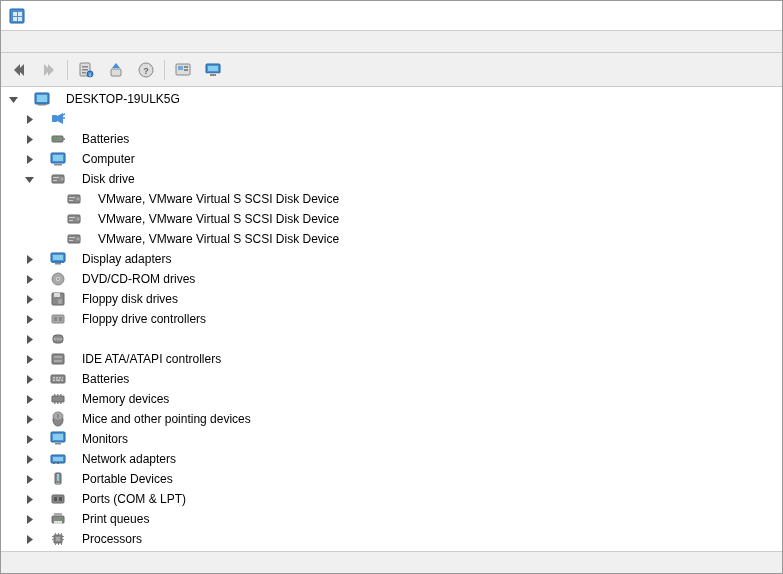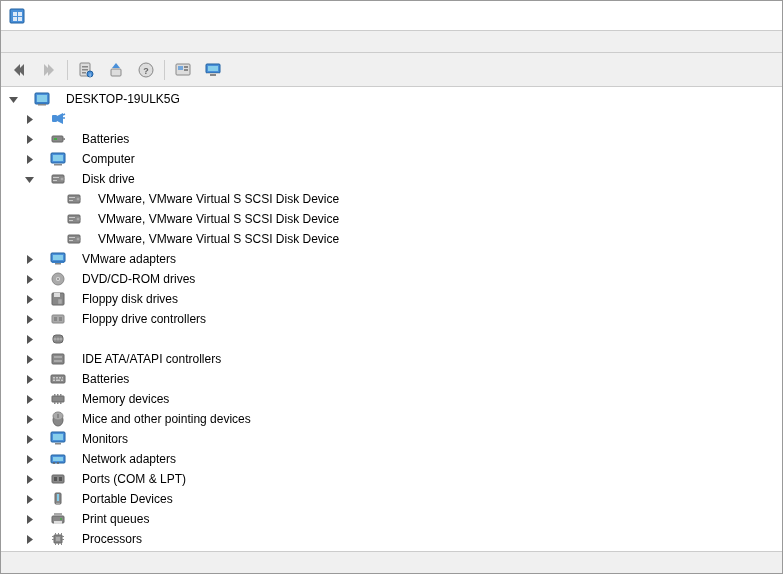--- a/index.html
+++ b/index.html
@@ -405,21 +405,21 @@
             </svg>
           </span>
           <span class="item-icon">
             <svg width="16" height="16" viewBox="0 0 16 16">
               <rect x="1" y="2" width="14" height="9" rx="1" fill="#4a90d9" stroke="#2060a0" stroke-width="1"></rect>
               <rect x="3" y="4" width="10" height="5" fill="#87ceeb"></rect>
               <rect x="5" y="12" width="6" height="1.5" fill="#888"></rect>
               <rect x="2" y="11" width="12" height="1" fill="#3a80c9"></rect>
             </svg>
           </span>
-          <span class="item-label">VMware adapters</span>
+          <span class="item-label">Display adapters</span>
         </div>
         <div class="tree-item indent-1">
           <span class="expand-btn">
             <svg width="9" height="9" viewBox="0 0 9 9">
               <polygon points="2,0 8,4.5 2,9" fill="#555"></polygon>
             </svg>
           </span>
           <span class="item-icon">
             <svg width="16" height="16" viewBox="0 0 16 16">
               <circle cx="8" cy="8" r="6" fill="#aaa" stroke="#888" stroke-width="1"></circle>
@@ -575,41 +575,41 @@
           <span class="item-label">Network adapters</span>
         </div>
         <div class="tree-item indent-1">
           <span class="expand-btn">
             <svg width="9" height="9" viewBox="0 0 9 9">
               <polygon points="2,0 8,4.5 2,9" fill="#555"></polygon>
             </svg>
           </span>
           <span class="item-icon">
             <svg width="16" height="16" viewBox="0 0 16 16">
+              <rect x="5" y="2" width="6" height="11" rx="1" fill="#888" stroke="#666" stroke-width="1"></rect>
+              <rect x="7" y="3" width="2" height="7" fill="#87ceeb"></rect>
+              <rect x="6" y="12" width="4" height="1.5" fill="#aaa" rx="0.5"></rect>
+            </svg>
+          </span>
+          <span class="item-label">Portable Devices</span>
+        </div>
+        <div class="tree-item indent-1">
+          <span class="expand-btn">
+            <svg width="9" height="9" viewBox="0 0 9 9">
+              <polygon points="2,0 8,4.5 2,9" fill="#555"></polygon>
+            </svg>
+          </span>
+          <span class="item-icon">
+            <svg width="16" height="16" viewBox="0 0 16 16">
               <rect x="2" y="4" width="12" height="8" rx="1" fill="#888" stroke="#666" stroke-width="1"></rect>
               <rect x="4" y="6" width="3" height="4" fill="#555"></rect>
               <rect x="9" y="6" width="3" height="4" fill="#555"></rect>
             </svg>
           </span>
           <span class="item-label">Ports (COM &amp; LPT)</span>
-        </div>
-        <div class="tree-item indent-1">
-          <span class="expand-btn">
-            <svg width="9" height="9" viewBox="0 0 9 9">
-              <polygon points="2,0 8,4.5 2,9" fill="#555"></polygon>
-            </svg>
-          </span>
-          <span class="item-icon">
-            <svg width="16" height="16" viewBox="0 0 16 16">
-              <rect x="5" y="2" width="6" height="11" rx="1" fill="#888" stroke="#666" stroke-width="1"></rect>
-              <rect x="7" y="3" width="2" height="7" fill="#87ceeb"></rect>
-              <rect x="6" y="12" width="4" height="1.5" fill="#aaa" rx="0.5"></rect>
-            </svg>
-          </span>
-          <span class="item-label">Portable Devices</span>
         </div>
         <div class="tree-item indent-1">
           <span class="expand-btn">
             <svg width="9" height="9" viewBox="0 0 9 9">
               <polygon points="2,0 8,4.5 2,9" fill="#555"></polygon>
             </svg>
           </span>
           <span class="item-icon">
             <svg width="16" height="16" viewBox="0 0 16 16">
               <rect x="2" y="5" width="12" height="7" rx="1" fill="#888" stroke="#666" stroke-width="1"></rect>

